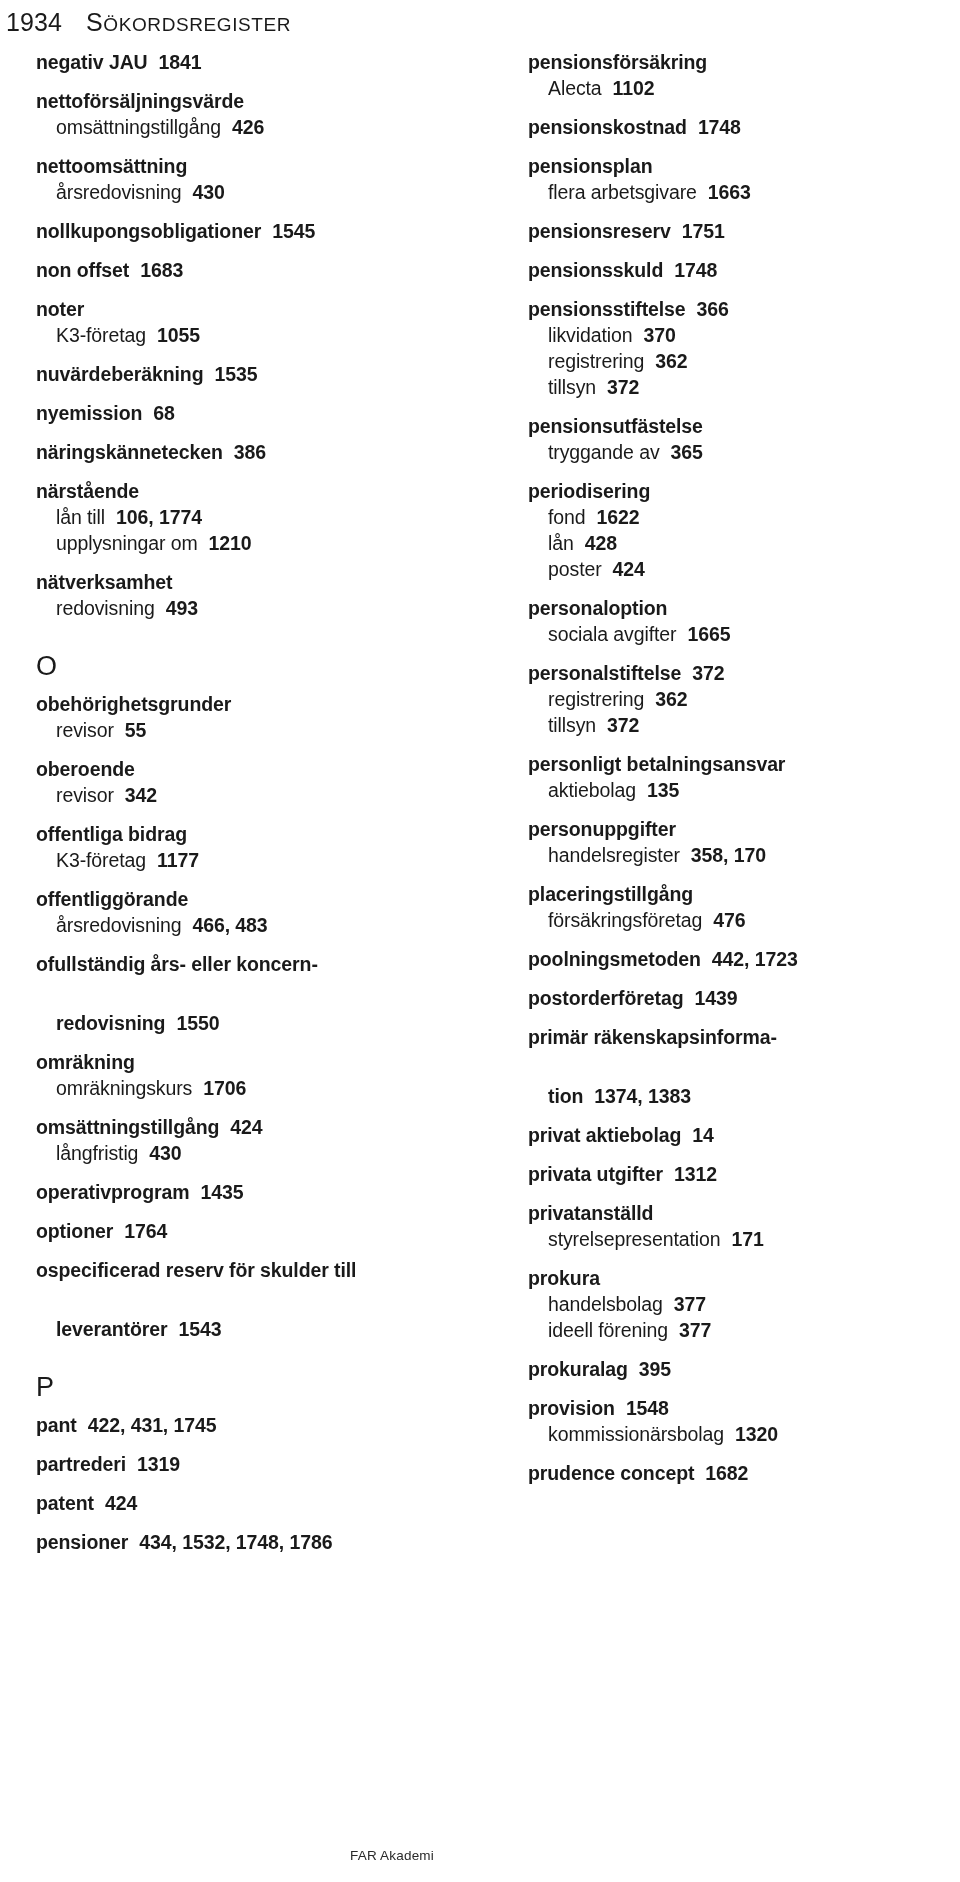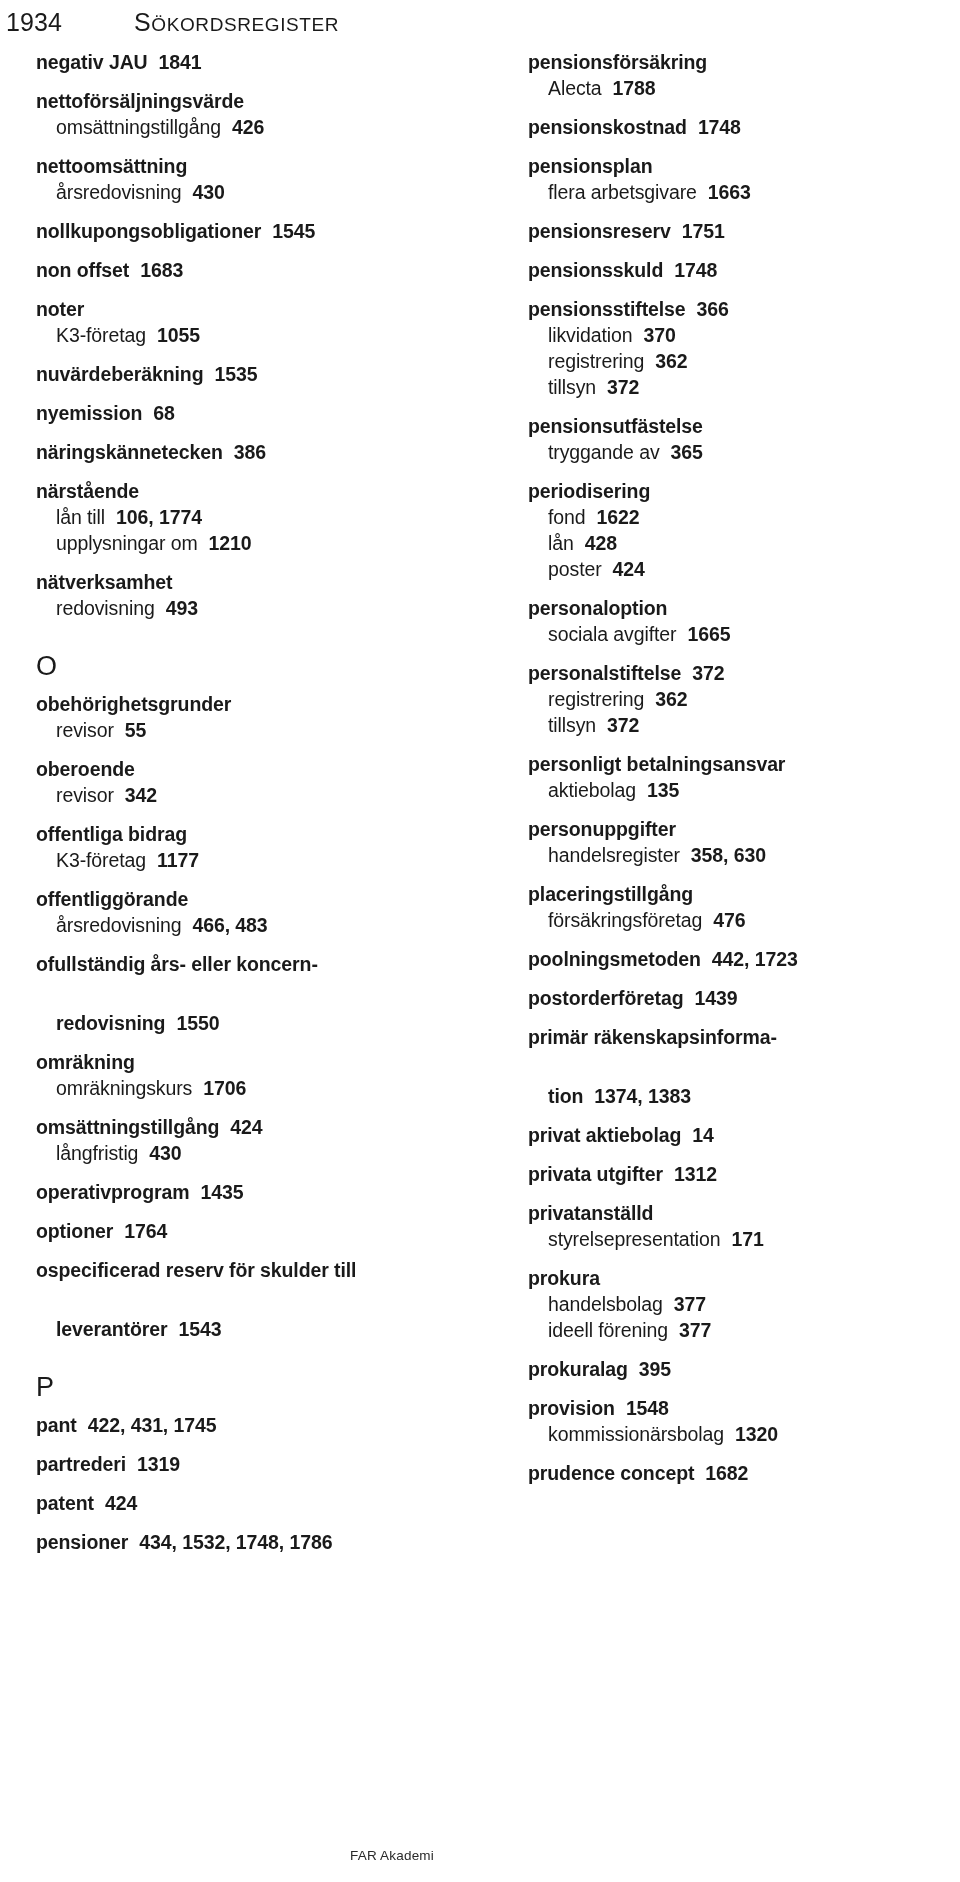--- a/index.html
+++ b/index.html
@@ -17,21 +17,20 @@
   }
 
   
   .running-head {
     position: absolute;
     left: 6px;
     top: 8px;
     display: flex;
     align-items: baseline;
     white-space: nowrap;
-    gap: 48px;
   }
   .running-head .folio {
     font-size: 25px;
     font-weight: 400;
     letter-spacing: 0.1px;
   }
   .running-head .head-title {
     margin-left: 24px;
     font-size: 19px;
     font-weight: 400;
@@ -212,21 +211,21 @@
       <div class="entry">
         <div class="entry-main"><span>patent</span><span class="pg">424</span></div>
       </div>
       <div class="entry">
         <div class="entry-main"><span>pensioner</span><span class="pg">434, 1532, 1748, 1786</span></div>
       </div>
     </div>
   <div class="col col-right" id="col-1">
       <div class="entry">
         <div class="entry-main"><span>pensionsförsäkring</span></div>
-        <div class="subentry"><span>Alecta</span><span class="pg">1788</span></div>
+        <div class="subentry"><span>Alecta</span><span class="pg">1102</span></div>
       </div>
       <div class="entry">
         <div class="entry-main"><span>pensionskostnad</span><span class="pg">1748</span></div>
       </div>
       <div class="entry">
         <div class="entry-main"><span>pensionsplan</span></div>
         <div class="subentry"><span>flera arbetsgivare</span><span class="pg">1663</span></div>
       </div>
       <div class="entry">
         <div class="entry-main"><span>pensionsreserv</span><span class="pg">1751</span></div>
@@ -258,21 +257,21 @@
         <div class="entry-main"><span>personalstiftelse</span><span class="pg">372</span></div>
         <div class="subentry"><span>registrering</span><span class="pg">362</span></div>
         <div class="subentry"><span>tillsyn</span><span class="pg">372</span></div>
       </div>
       <div class="entry">
         <div class="entry-main"><span>personligt betalningsansvar</span></div>
         <div class="subentry"><span>aktiebolag</span><span class="pg">135</span></div>
       </div>
       <div class="entry">
         <div class="entry-main"><span>personuppgifter</span></div>
-        <div class="subentry"><span>handelsregister</span><span class="pg">358, 630</span></div>
+        <div class="subentry"><span>handelsregister</span><span class="pg">358, 170</span></div>
       </div>
       <div class="entry">
         <div class="entry-main"><span>placeringstillgång</span></div>
         <div class="subentry"><span>försäkringsföretag</span><span class="pg">476</span></div>
       </div>
       <div class="entry">
         <div class="entry-main"><span>poolningsmetoden</span><span class="pg">442, 1723</span></div>
       </div>
       <div class="entry">
         <div class="entry-main"><span>postorderföretag</span><span class="pg">1439</span></div>

